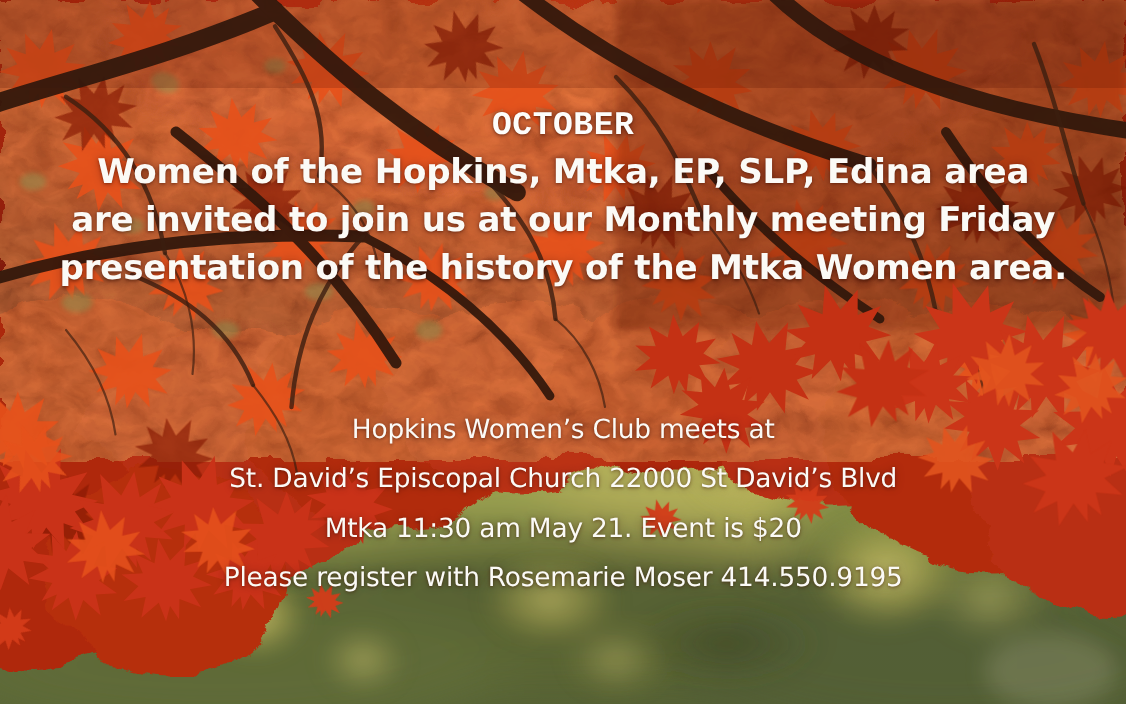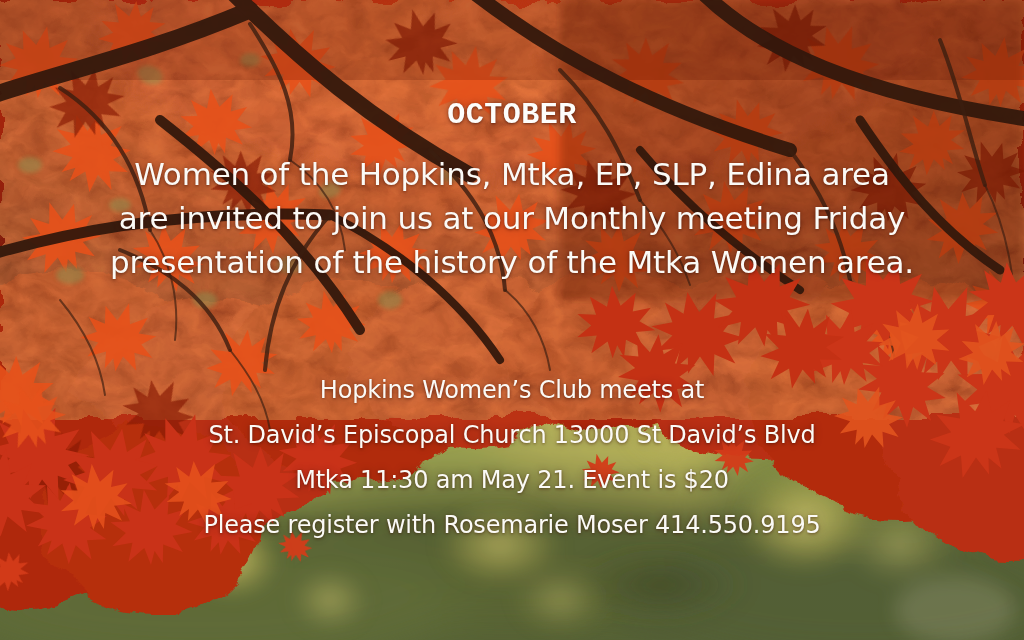--- a/index.html
+++ b/index.html
@@ -34,21 +34,21 @@
   .para{
     position:absolute;
     left:0;right:0;
     font-family:"DejaVu Sans", sans-serif;
     font-weight:400;
     color:#fbfaf6;
     text-shadow:0 1px 3px rgba(50,12,0,.5), 0 0 9px rgba(60,18,0,.3);
   }
   .para .ln{display:block;white-space:nowrap;}
 
-  #para-1{top:152px;font-size:31px;line-height:44px;letter-spacing:-0.2px;}
+  #para-1{top:134px;font-size:31px;line-height:44px;letter-spacing:-0.2px;font-weight:bold;}
   #para-2{top:368px;font-size:24px;line-height:45px;letter-spacing:-0.2px;}
 </style>
 </head>
 <body>
 
 <div id="poster">
 
   <svg id="bg" viewBox="0 0 1024 640" preserveAspectRatio="none" xmlns="http://www.w3.org/2000/svg">
     <defs>
 
@@ -336,19 +336,19 @@
     <div class="title">OCTOBER</div>
 
     <div class="para" id="para-1">
       <span class="ln">Women of the Hopkins, Mtka, EP, SLP, Edina area</span>
       <span class="ln">are invited to join us at our Monthly meeting Friday</span>
       <span class="ln">presentation of the history of the Mtka Women area.</span>
     </div>
 
     <div class="para" id="para-2">
       <span class="ln">Hopkins Women’s Club meets at</span>
-      <span class="ln">St. David’s Episcopal Church 13000 St David’s Blvd</span>
+      <span class="ln">St. David’s Episcopal Church 22000 St David’s Blvd</span>
       <span class="ln">Mtka 11:30 am May 21.  Event is $20</span>
       <span class="ln">Please register with Rosemarie Moser 414.550.9195</span>
     </div>
 
   </div>
 </div>
 
 </body></html>

